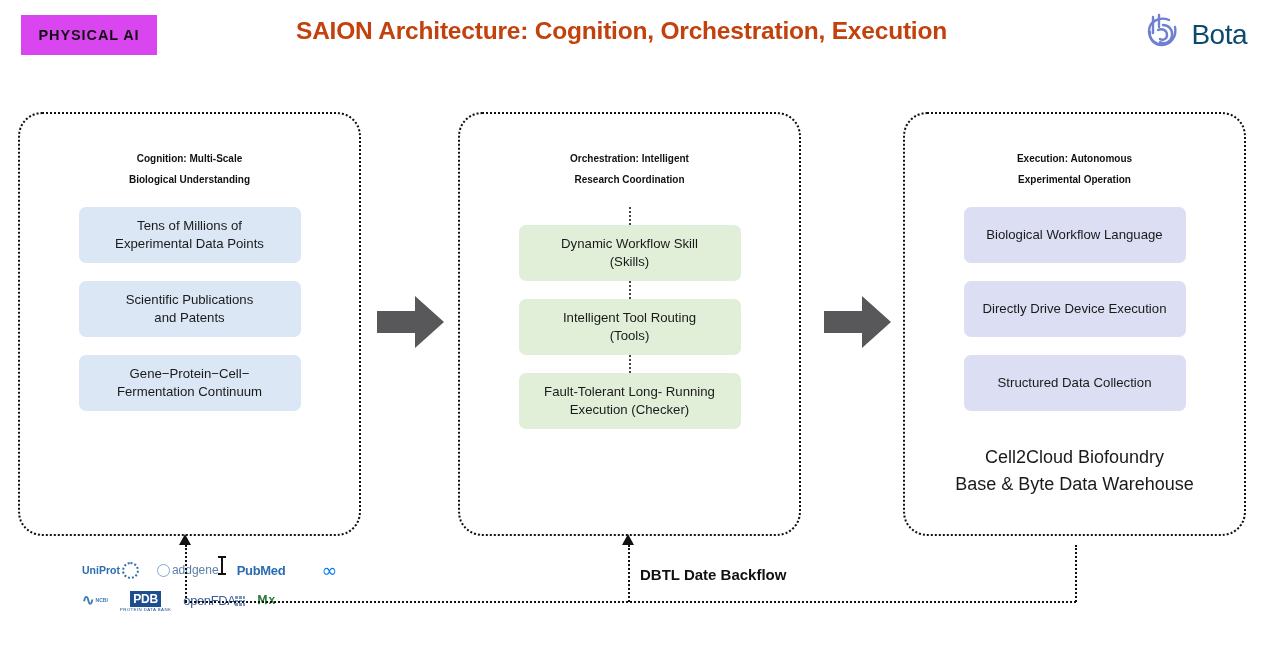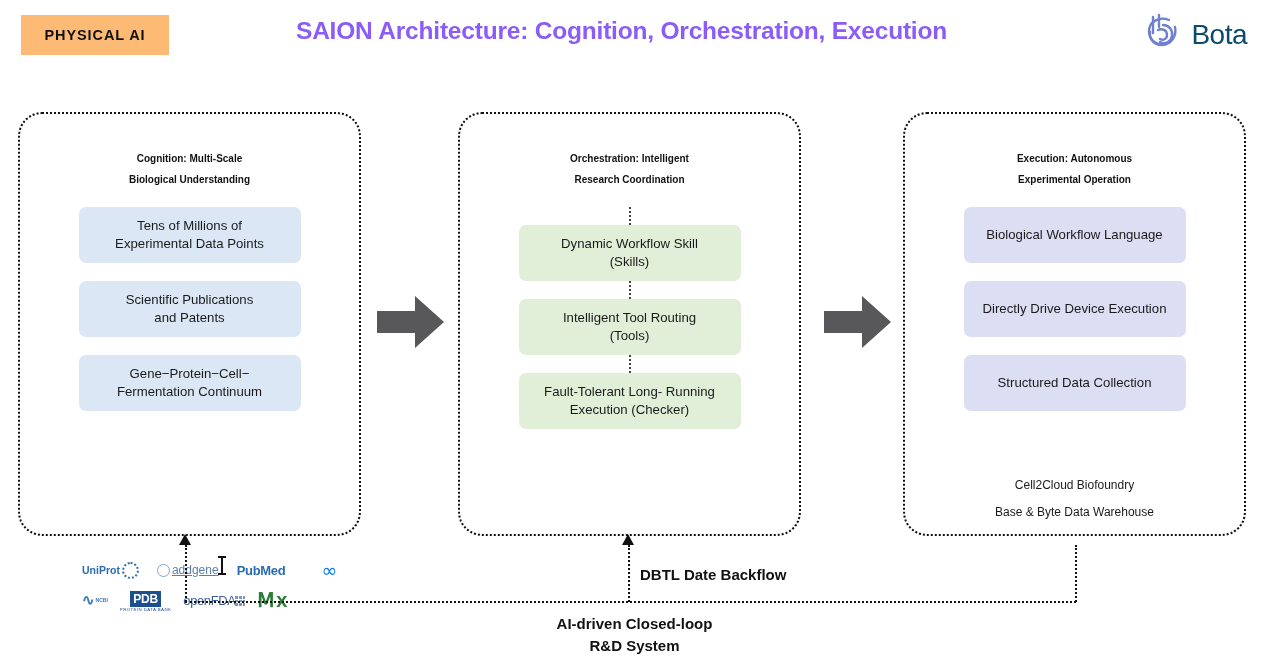--- a/index.html
+++ b/index.html
@@ -8,29 +8,29 @@
     background:#ffffff;
     font-family:"Liberation Sans", sans-serif;
     color:#111111;
     position:relative;
     overflow:hidden;
   }
   .stage{position:absolute;left:0;top:0;width:1269px;height:670px;}
 
   
   .badge{
-    position:absolute;left:21px;top:15px;width:148px;height:40px;
-    background:#fdba74;display:flex;align-items:center;justify-content:center;
+    position:absolute;left:21px;top:15px;width:136px;height:40px;
+    background:#d946ef;display:flex;align-items:center;justify-content:center;
   }
   .badge span{
     font-size:14.5px;font-weight:bold;letter-spacing:.9px;color:#111;
   }
   .title{
     position:absolute;left:0;top:17px;width:1243px;text-align:center;
-    font-size:24.5px;font-weight:bold;color:#8b5cf6;letter-spacing:-.2px;
+    font-size:24.5px;font-weight:bold;color:#c2410c;letter-spacing:-.2px;
   }
   .logo{
     position:absolute;right:22px;top:10px;height:50px;
     display:flex;align-items:center;gap:6px;
   }
   .logo-text{
     font-size:28px;color:#0c4a6e;letter-spacing:-.5px;
   }
 
   
@@ -63,33 +63,33 @@
   .green .card{background:#e1efd9;}
   .lav   .card{background:#dcdef4;}
 
   .gap{height:18px;}
   .gap-link{
     height:18px;width:0;border-left:2px dotted #444;margin:0 auto;
   }
 
   .extra{
     position:absolute;left:0;right:0;text-align:center;
-    font-size:12px;line-height:27px;color:#1a1a1a;margin-top:28px;
+    font-size:18px;line-height:27px;color:#1a1a1a;
   }
   #panel-2 .extra{top:330px;}
 
   
   .logos{
     position:absolute;left:62px;top:444px;width:250px;
   }
   .logo-row{
     display:flex;align-items:center;justify-content:flex-start;gap:9px;height:24px;
   }
   .lg{font-size:10.5px;font-weight:bold;color:#2b6cb0;white-space:nowrap;display:flex;align-items:center;gap:2px;}
-  .lg.thin{font-weight:normal;color:#5a7fa8;text-decoration:underline;}
+  .lg.thin{font-weight:normal;color:#5a7fa8;}
   .dotring{
     width:13px;height:13px;border:2px dotted #2b6cb0;border-radius:50%;display:inline-block;
   }
   .circ-o{width:11px;height:11px;border:1.6px solid #7fa8cf;border-radius:50%;display:inline-block;}
   .blue-swirl{
     width:17px;height:17px;border-radius:50%;background:#1368d4;position:relative;display:inline-block;
   }
   .blue-swirl:after{
     content:"";position:absolute;left:4px;top:3px;width:8px;height:8px;
     border:2px solid #fff;border-radius:50%;border-right-color:transparent;border-bottom-color:transparent;
@@ -101,21 +101,21 @@
   .ncbi-swirl{font-size:15px;color:#3d7ab5;line-height:12px;}
   .pdb{
     background:#1d4e8f;color:#fff;font-size:12px;font-weight:bold;padding:1px 3px;letter-spacing:-.3px;
   }
   .pdb-sub{font-size:4.4px;color:#1d4e8f;letter-spacing:.4px;text-align:center;}
   .openfda{font-size:13px;color:#3b5d9b;letter-spacing:-.4px;}
   .grid3{
     display:inline-grid;grid-template-columns:repeat(3,2.6px);gap:1px;vertical-align:middle;
   }
   .grid3 i{width:2.6px;height:2.6px;background:#7d96bf;display:block;}
-  .rcsb{font-size:20px;font-weight:bold;color:#2f7d3a;line-height:14px;}
+  .rcsb{font-size:12px;font-weight:bold;color:#2f7d3a;line-height:14px;}
   .pub-cursor{
     position:absolute;left:139px;top:-2px;width:2px;height:19px;background:#111;
   }
   .pub-cursor:before,.pub-cursor:after{
     content:"";position:absolute;left:-3px;width:8px;height:2px;background:#111;
   }
   .pub-cursor:before{top:0;}
   .pub-cursor:after{bottom:0;}
 
   
@@ -321,18 +321,14 @@
 
   <div class="loop-line loop-bottom"></div>
   <div class="loop-line loop-left"></div>
   <div class="loop-line loop-mid"></div>
   <div class="loop-line loop-right"></div>
   <div class="uparrow" id="uparrow-left"></div>
   <div class="uparrow" id="uparrow-mid"></div>
 
   <div class="loop-label">DBTL Date Backflow</div>
 
-  <div class="bottom-caption">
-    <div>AI-driven Closed-loop</div>
-    <div>R&amp;D System</div>
-  </div>
 
 </div>
 
 </body></html>

